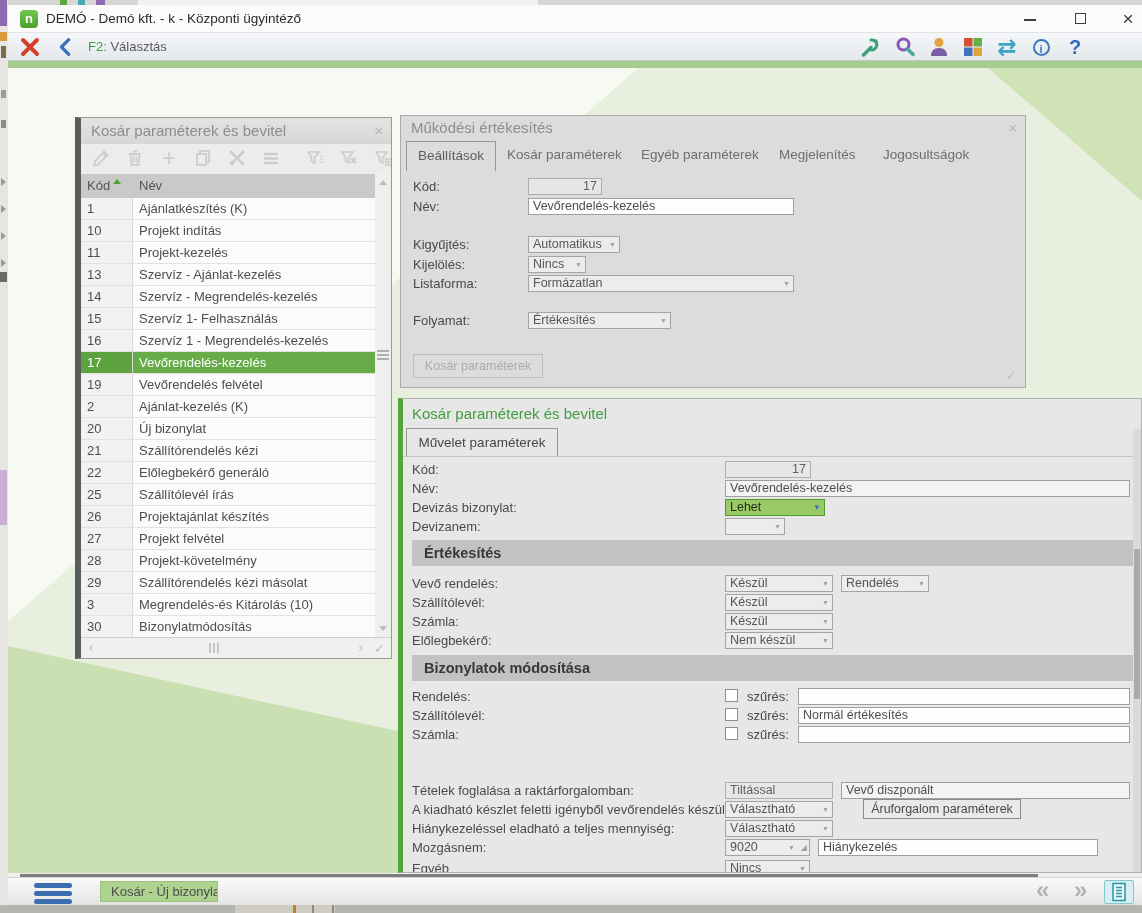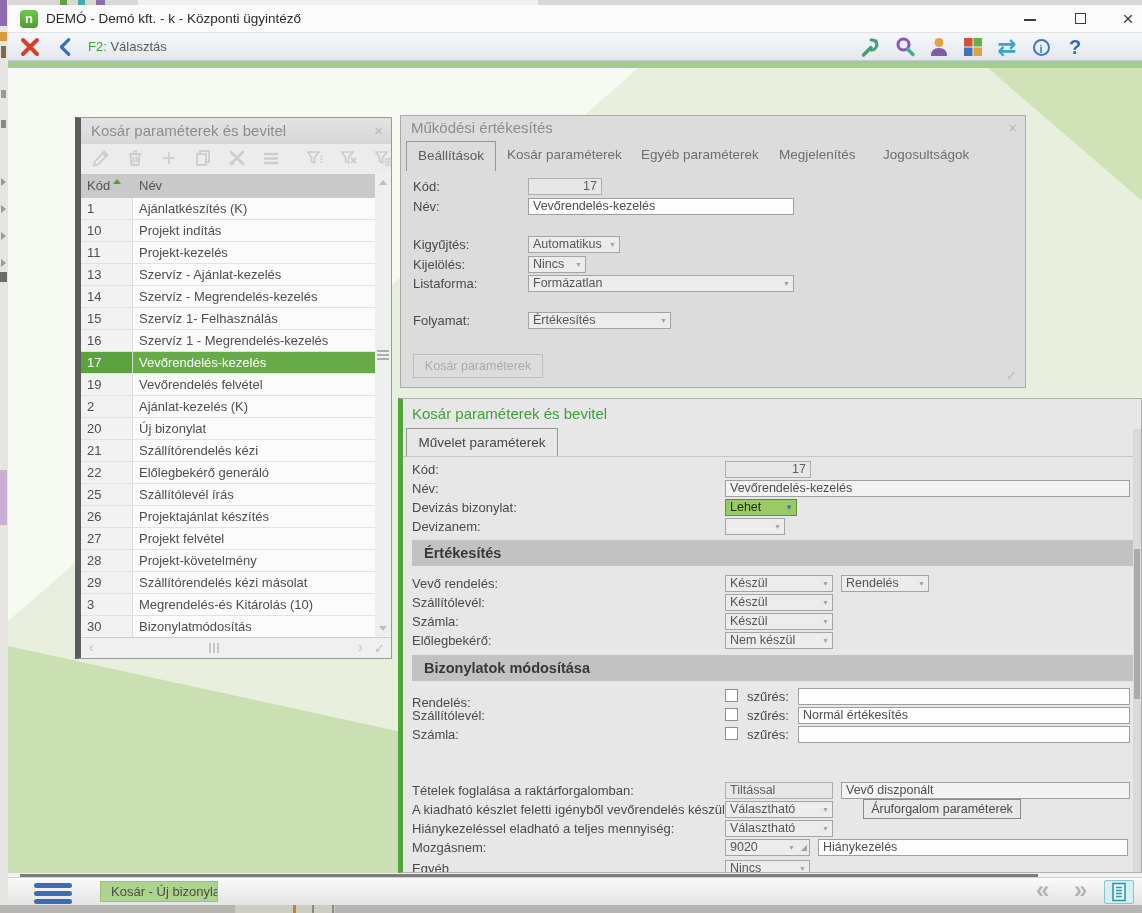--- a/index.html
+++ b/index.html
@@ -417,21 +417,21 @@
       <div class="dp-tab">Művelet paraméterek</div>
       <div class="dp-tabline"></div>
 
       <span class="fieldlbl" style="left:9px;top:62px">Kód:</span>
       <div class="box gray rt" style="left:322px;top:62px;width:86px">17</div>
 
       <span class="fieldlbl" style="left:9px;top:81px">Név:</span>
       <div class="box lite" style="left:322px;top:81px;width:405px">Vevőrendelés-kezelés</div>
 
       <span class="fieldlbl" style="left:9px;top:100px">Devizás bizonylat:</span>
-      <div class="dd green" style="left:322px;top:100px;width:72px"><span>Lehet</span><span class="arr">▼</span></div>
+      <div class="dd green" style="left:322px;top:100px;width:100px"><span>Lehet</span><span class="arr">▼</span></div>
 
       <span class="fieldlbl" style="left:9px;top:119px">Devizanem:</span>
       <div class="dd" style="left:322px;top:119px;width:60px"><span></span><span class="arr">▼</span></div>
 
       <div class="sect" style="left:9px;top:141px;width:723px">Értékesítés</div>
 
       <span class="fieldlbl" style="left:9px;top:176px">Vevő rendelés:</span>
       <div class="dd" style="left:322px;top:176px;width:108px"><span>Készül</span><span class="arr">▼</span></div>
       <div class="dd" style="left:438px;top:176px;width:88px"><span>Rendelés</span><span class="arr">▼</span></div>
 
@@ -439,21 +439,21 @@
       <div class="dd" style="left:322px;top:195px;width:108px"><span>Készül</span><span class="arr">▼</span></div>
 
       <span class="fieldlbl" style="left:9px;top:214px">Számla:</span>
       <div class="dd" style="left:322px;top:214px;width:108px"><span>Készül</span><span class="arr">▼</span></div>
 
       <span class="fieldlbl" style="left:9px;top:233px">Előlegbekérő:</span>
       <div class="dd" style="left:322px;top:233px;width:108px"><span>Nem készül</span><span class="arr">▼</span></div>
 
       <div class="sect" style="left:9px;top:256px;width:723px">Bizonylatok módosítása</div>
 
-      <span class="fieldlbl" style="left:9px;top:295px">Rendelés:</span>
+      <span class="fieldlbl" style="left:9px;top:289px">Rendelés:</span>
       <span class="chk" style="left:322px;top:290px"></span>
       <span class="fieldlbl" style="left:344px;top:289px">szűrés:</span>
       <div class="box" style="left:395px;top:289px;width:332px"></div>
 
       <span class="fieldlbl" style="left:9px;top:308px">Szállítólevél:</span>
       <span class="chk" style="left:322px;top:309px"></span>
       <span class="fieldlbl" style="left:344px;top:308px">szűrés:</span>
       <div class="box" style="left:395px;top:308px;width:332px">Normál értékesítés</div>
 
       <span class="fieldlbl" style="left:9px;top:327px">Számla:</span>
@@ -472,21 +472,21 @@
 
       <span class="fieldlbl" style="left:9px;top:421px">Hiánykezeléssel eladható a teljes mennyiség:</span>
       <div class="dd" style="left:322px;top:421px;width:108px"><span>Választható</span><span class="arr">▼</span></div>
 
       <span class="fieldlbl" style="left:9px;top:440px">Mozgásnem:</span>
       <div class="dd" style="left:322px;top:440px;width:85px;padding-right:24px">
         <span>9020</span>
         <span class="arr" style="right:14px">▼</span>
         <span class="arr" style="right:2px;font-size:8px">◢</span>
       </div>
-      <div class="box" style="left:415px;top:440px;width:310px">Hiánykezelés</div>
+      <div class="box" style="left:415px;top:440px;width:280px">Hiánykezelés</div>
 
       <span class="fieldlbl" style="left:9px;top:461px">Egyéb</span>
       <div class="dd" style="left:322px;top:461px;width:85px"><span>Nincs</span><span class="arr">▼</span></div>
 
       <div class="dscroll">
           <i></i>
         </div>
     </div>
   </div>
 

